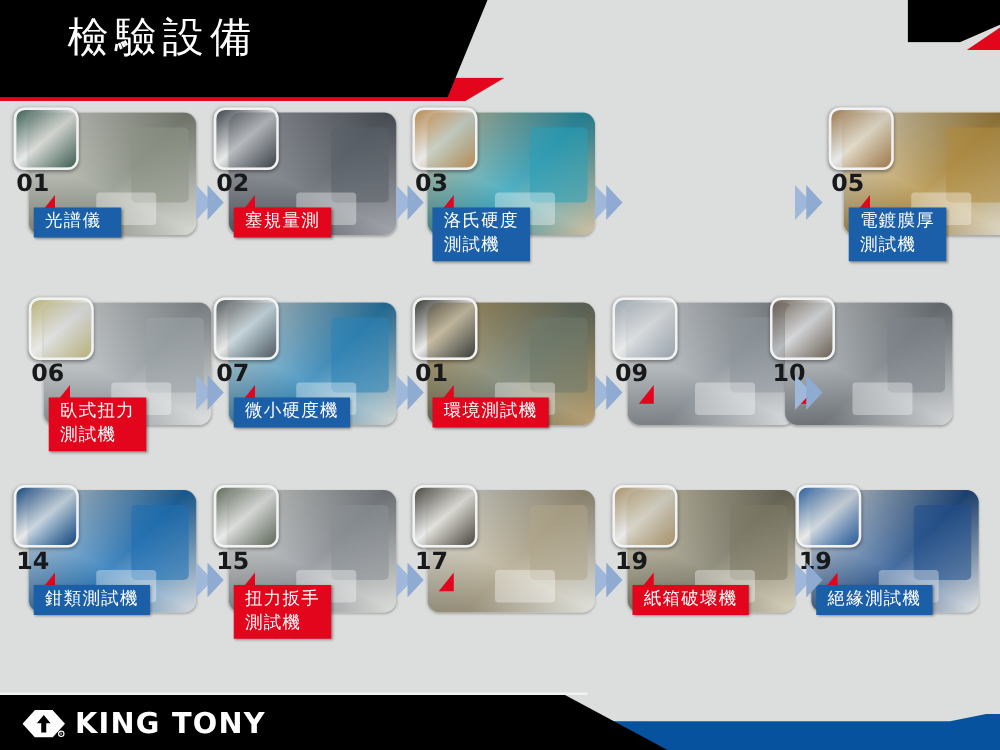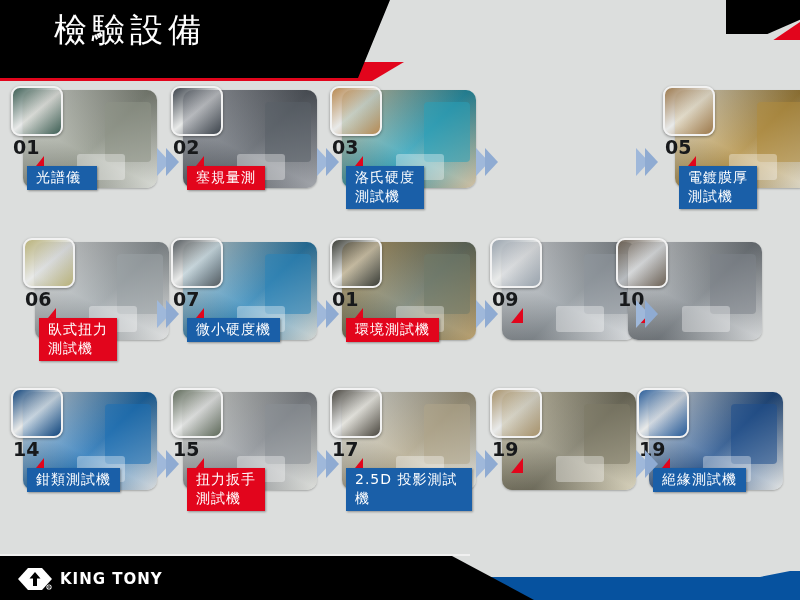--- a/index.html
+++ b/index.html
@@ -120,21 +120,21 @@
   #footer-sep {
     position:absolute; left:0; bottom:44px; width:470px; height:2px;
     background:#f0f0f0; z-index:4;
   }
   #logo {
     position:absolute; left:18px; bottom:8px; height:26px; z-index:6;
     display:flex; align-items:center; gap:8px;
   }
   #logo-mark { width:34px; height:22px; }
   #logo-text {
-    color:#fff; font-size:15px; font-weight:700; letter-spacing:1px;
+    color:#fff; font-size:23px; font-weight:700; letter-spacing:1px;
     font-family:"DejaVu Sans","Liberation Sans",sans-serif;
   }
 </style>
 </head>
 <body>
 
 <div id="header-band"></div>
 <div id="header-red"></div>
 <div id="header-black-corner"></div>
 <div id="header-red-corner"></div>
@@ -311,35 +311,35 @@
       </div>
       <div class="cell" style="left: 319px;">
         <div class="photo" style="background: linear-gradient(135deg, rgb(217, 219, 214) 0%, rgb(176, 166, 138) 55%, rgb(217, 219, 214) 100%);">
           <div class="g1" style="left: 0px; top: 0px; width: 100%; height: 100%; background: linear-gradient(25deg, rgba(0, 0, 0, 0.22) 0%, rgba(255, 255, 255, 0.18) 40%, rgba(0, 0, 0, 0.25) 100%);"></div>
           <div class="g2" style="right: 6px; top: 12px; width: 46px; height: 60px; border-radius: 4px; background: rgb(176, 166, 138); opacity: 0.55;"></div>
           <div class="g3" style="left: 54px; bottom: 8px; width: 48px; height: 26px; border-radius: 3px; background: rgba(255, 255, 255, 0.35);"></div>
         </div>
         <div class="thumb" style="background: linear-gradient(140deg, rgb(74, 71, 64) 0%, rgba(255, 255, 255, 0.35) 50%, rgb(74, 71, 64) 100%);"></div>
         <div class="num">17</div>
         <div class="tri"></div>
-        <div class="label blue">2.5D 投影測試機</div>
       </div>
       <div class="chev" style="left: 465px;">
         <i></i>
         <i class="b"></i>
       </div>
       <div class="cell" style="left: 479px;">
         <div class="photo" style="background: linear-gradient(135deg, rgb(207, 200, 173) 0%, rgb(125, 122, 102) 55%, rgb(207, 200, 173) 100%);">
           <div class="g1" style="left: 0px; top: 0px; width: 100%; height: 100%; background: linear-gradient(25deg, rgba(0, 0, 0, 0.22) 0%, rgba(255, 255, 255, 0.18) 40%, rgba(0, 0, 0, 0.25) 100%);"></div>
           <div class="g2" style="right: 6px; top: 12px; width: 46px; height: 60px; border-radius: 4px; background: rgb(125, 122, 102); opacity: 0.55;"></div>
           <div class="g3" style="left: 54px; bottom: 8px; width: 48px; height: 26px; border-radius: 3px; background: rgba(255, 255, 255, 0.35);"></div>
         </div>
         <div class="thumb" style="background: linear-gradient(140deg, rgb(168, 147, 108) 0%, rgba(255, 255, 255, 0.35) 50%, rgb(168, 147, 108) 100%);"></div>
         <div class="num">19</div>
         <div class="tri"></div>
+        <div class="label red">紙箱破壞機</div>
       </div>
       <div class="chev" style="left: 625px;">
         <i></i>
         <i class="b"></i>
       </div>
       <div class="cell" style="left: 626px;">
         <div class="photo" style="background: linear-gradient(135deg, rgb(220, 222, 221) 0%, rgb(31, 79, 140) 55%, rgb(220, 222, 221) 100%);">
           <div class="g1" style="left: 0px; top: 0px; width: 100%; height: 100%; background: linear-gradient(25deg, rgba(0, 0, 0, 0.22) 0%, rgba(255, 255, 255, 0.18) 40%, rgba(0, 0, 0, 0.25) 100%);"></div>
           <div class="g2" style="right: 6px; top: 12px; width: 46px; height: 60px; border-radius: 4px; background: rgb(31, 79, 140); opacity: 0.55;"></div>
           <div class="g3" style="left: 54px; bottom: 8px; width: 48px; height: 26px; border-radius: 3px; background: rgba(255, 255, 255, 0.35);"></div>

